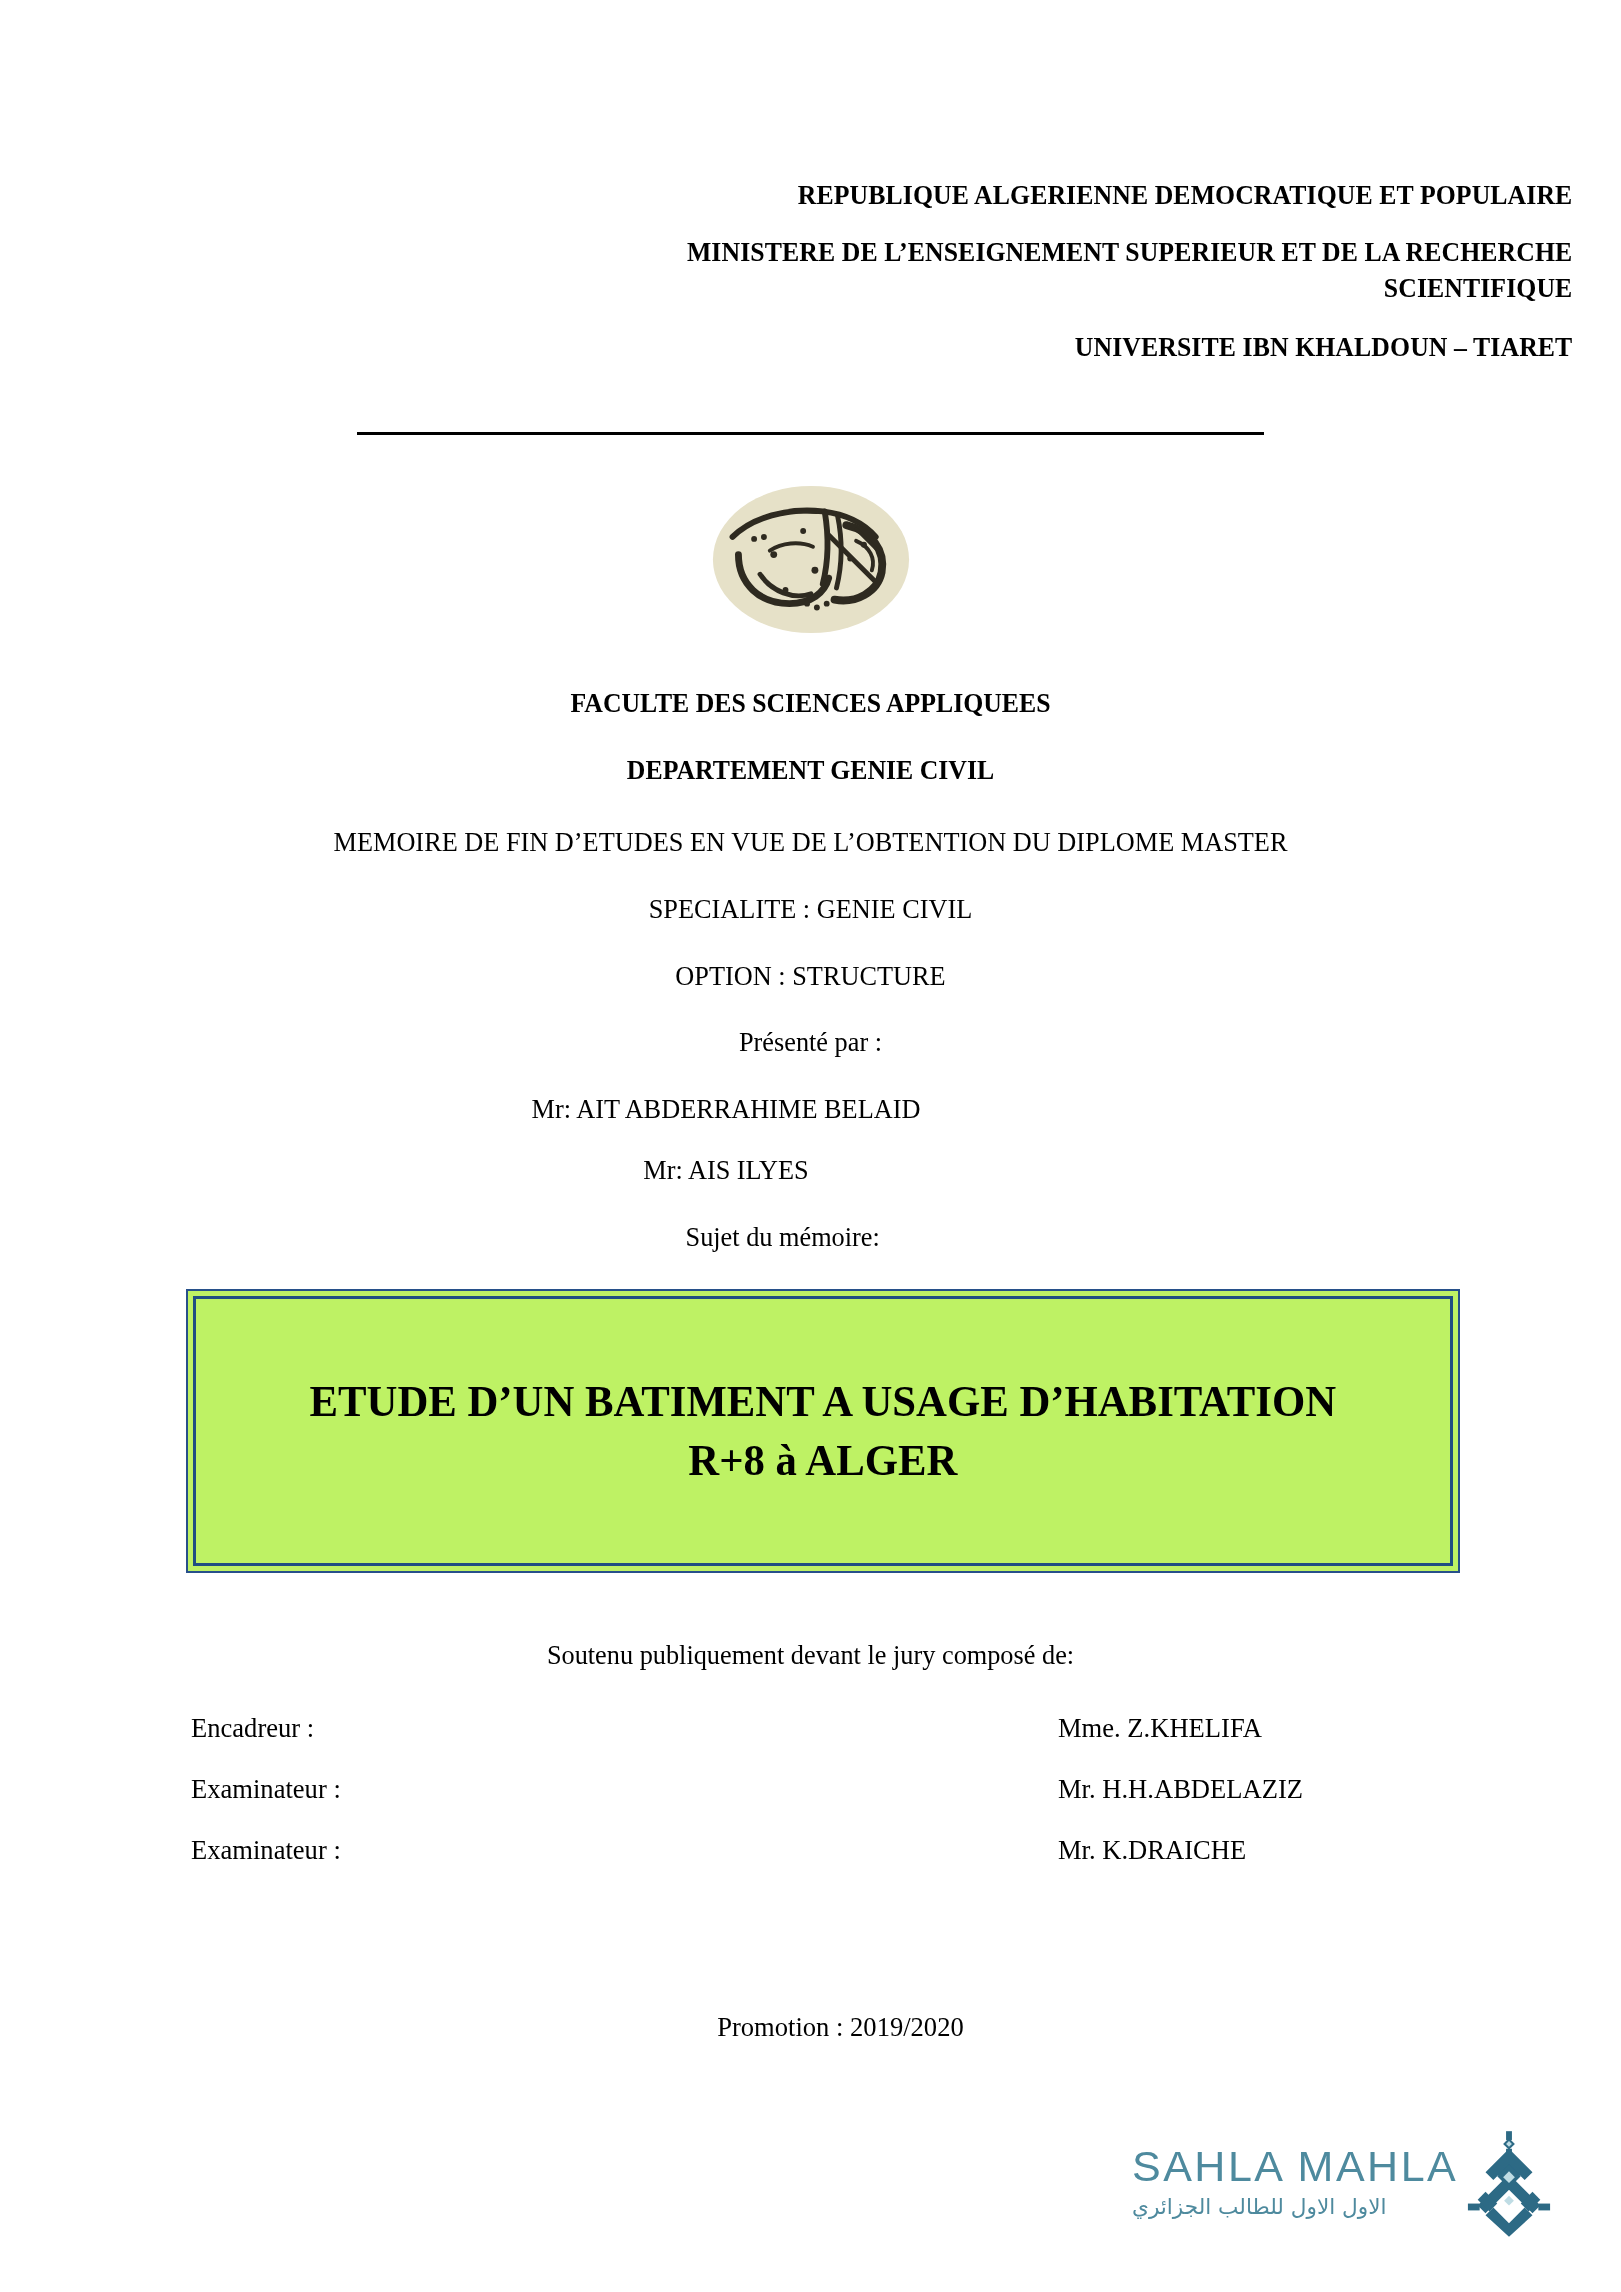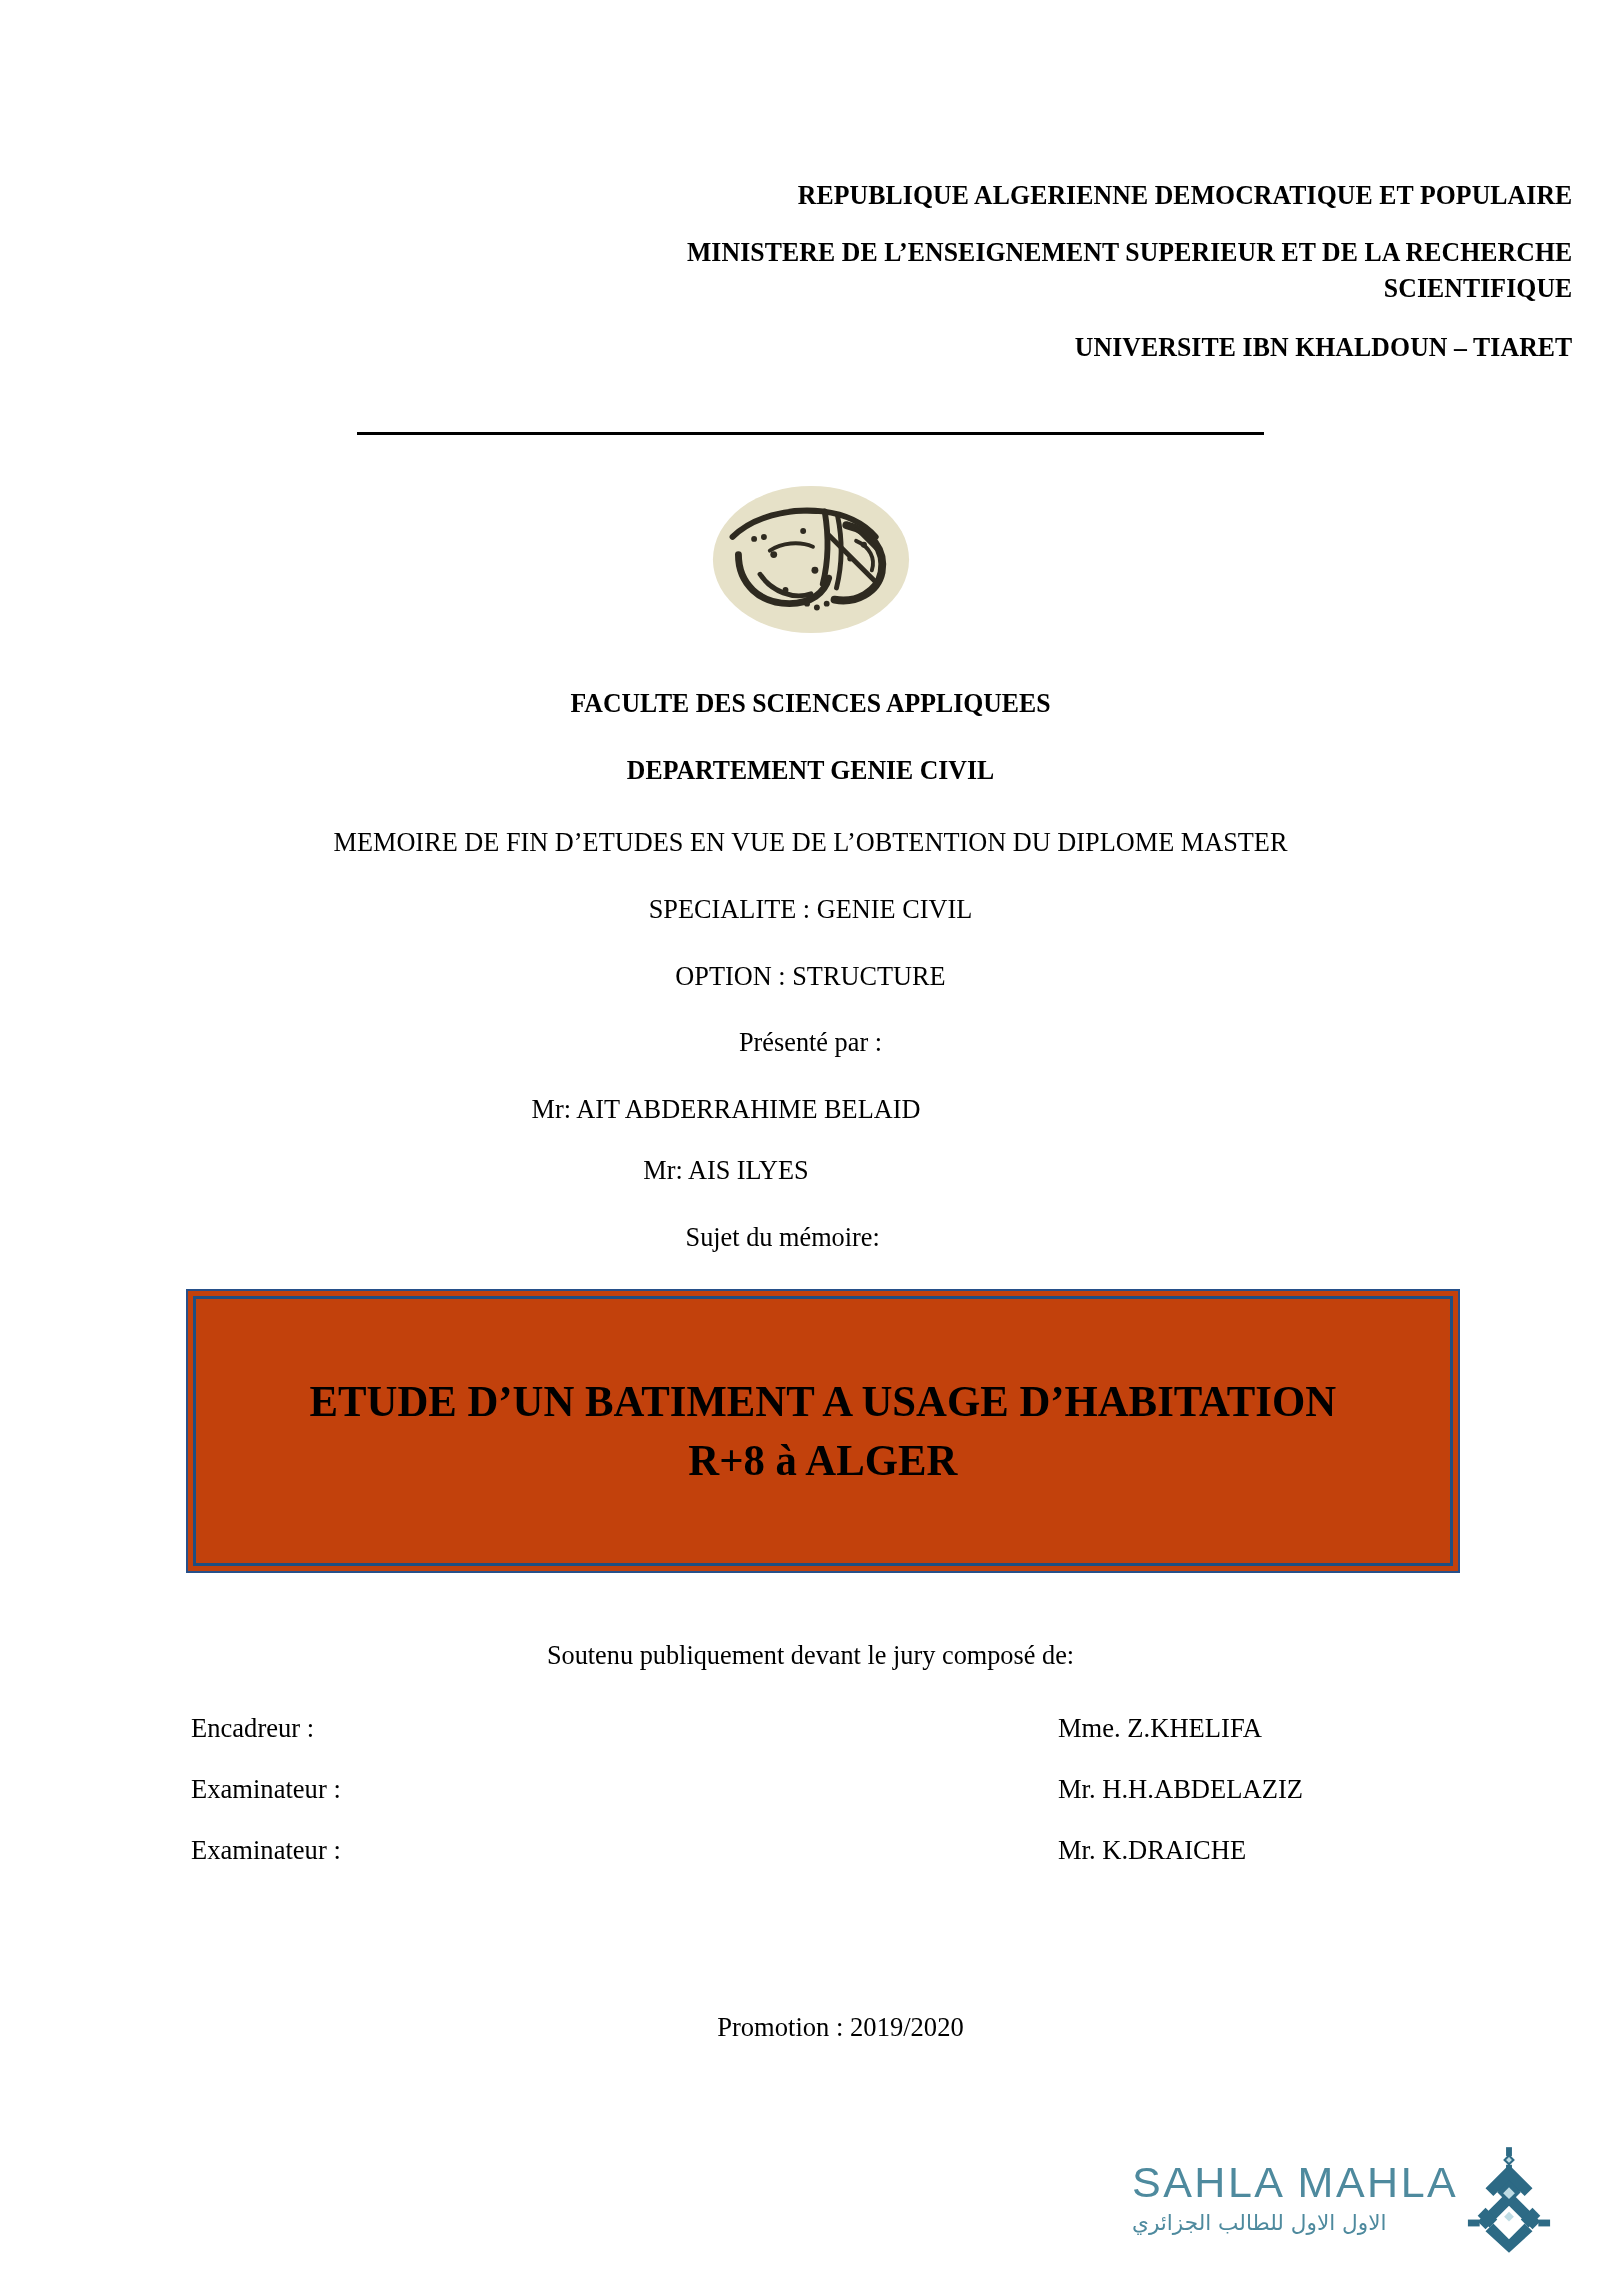--- a/index.html
+++ b/index.html
@@ -115,21 +115,21 @@
   
   .title-box {
     position: absolute;
     left: 186px;
     top: 1289px;
     width: 1274px;
     height: 284px;
     box-sizing: border-box;
     border: 2.9px solid #27508A;
     padding: 4.9px;
-    background: #c2410c;
+    background: #bef264;
   }
   .title-box-inner {
     width: 100%;
     height: 100%;
     box-sizing: border-box;
     border: 3.9px solid #1F4E82;
     display: flex;
     align-items: center;
     justify-content: center;
   }
@@ -195,21 +195,20 @@
 
   
   .watermark {
     position: absolute;
     left: 1132px;
     top: 2137px;
     width: 431px;
     height: 118px;
     display: flex;
     align-items: flex-start;
-    margin-top: 16px;
   }
   .wm-text-col {
     display: flex;
     flex-direction: column;
     align-items: flex-start;
     padding-top: 7.8px;
   }
   .wm-title {
     font-family: "Liberation Sans", "DejaVu Sans", sans-serif;
     font-size: 43px;

